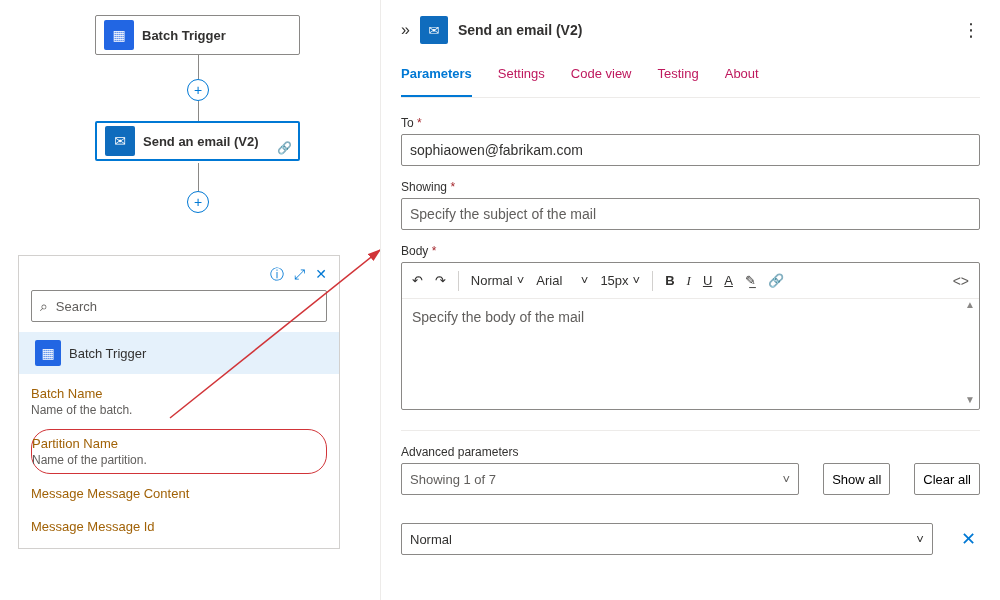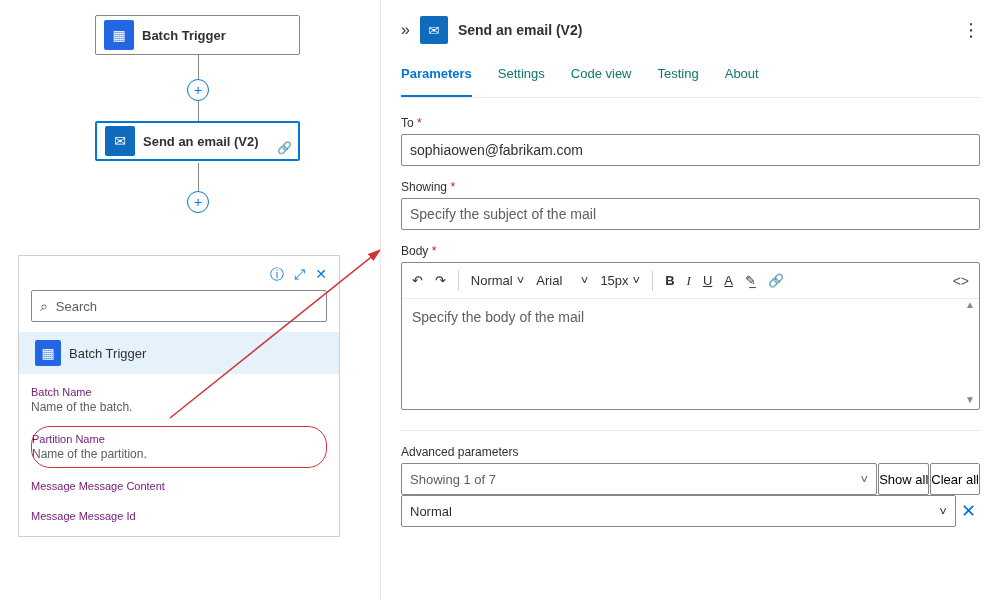--- a/index.html
+++ b/index.html
@@ -83,21 +83,21 @@
     background:#fff;
   }
   .search-box .mag { margin-right:8px; font-size:14px; color:#605e5c;}
   .section-header {
     display:flex; align-items:center;
     background:#e5f1fb;
     padding:8px; margin: 0 -12px 6px;
   }
   .section-header .node-icon { width:26px;height:26px;margin:0 8px;}
   .field-item { padding:6px 0; }
-  .field-item .fname { font-size:11px; color:#701a75;}
+  .field-item .fname { font-size:13px; color:#a16207;}
   .field-item .fdesc { font-size:12px; color:#605e5c; margin-top:2px;}
   .field-item.highlighted {
     border:1px solid #d13438;
   }
   .field-item + .field-item { margin-top:6px;border-radius:19px; }
   
   .panel {
     position:absolute;
     left:380px; top:0;
     width:620px; height:600px;
@@ -110,21 +110,21 @@
   }
   .collapse-btn { font-size:16px; color:#323130; cursor:pointer;}
   .panel-icon {
     width:28px;height:28px;background:#0f6cbd;
     display:flex;align-items:center;justify-content:center;
     color:#fff;font-size:13px;border-radius:2px;
   }
   .panel-title { font-weight:600; font-size:14px;}
   .panel-menu { margin-left:auto; font-size:18px; cursor:pointer; color:#323130;}
   .tabs { display:flex; gap:26px; margin-top:18px; border-bottom:1px solid #edebe9; height:32px; font-size:13px;text-align:right;}
-  .tab { color:#0f766e; cursor:pointer; padding-bottom:6px;}
+  .tab { color:#be185d; cursor:pointer; padding-bottom:6px;}
   .tab.active { color:#0078d4; font-weight:600; border-bottom:2px solid #0078d4;}
   .form { margin-top:18px;}
   .flabel { font-size:12px; color:#323130; margin-bottom:4px;}
   .req { color:#a4262c; }
   .finput {
     width:100%; height:32px; border:1px solid #8a8886; border-radius:2px;
     padding:0 8px; font-size:14px; color:#323130;
     font-family:inherit;
     margin-bottom:14px;
   }
@@ -146,28 +146,28 @@
   .editor-body {
     padding:10px; height:110px; color:#605e5c; font-size:14px;
   }
   .scroll-arrows {
     position:absolute; right:4px; top:36px; bottom:4px;
     display:flex; flex-direction:column; justify-content:space-between;
     color:#8a8886; font-size:10px;
   }
   .hr { border-top:1px solid #edebe9; margin:10px 0 14px;}
   .adv-label { font-size:12px; color:#323130; margin-bottom:4px;}
-  .adv-row { display:flex; gap:1px; align-items:center; margin-bottom:0;}
+  .adv-row { display:flex; gap:24px; align-items:center; margin-bottom:28px;}
   .select {
     flex:1; height:32px; border:1px solid #8a8886; border-radius:2px;
     display:flex; align-items:center; justify-content:space-between;
     padding:0 8px; font-size:13px; color:#605e5c;
   }
   .small-btn {
-    height:32px; padding:0 0; border:1px solid #8a8886; border-radius:2px;
+    height:32px; padding:0 8px; border:1px solid #8a8886; border-radius:2px;
     background:#fff; font-size:13px; cursor:pointer;
   }
   .close-x { font-size:18px; color:#0078d4; cursor:pointer; padding:0 4px;}
   
   .arrow-svg { position:absolute; pointer-events:none; }
 </style>
 </head>
 <body>
 
 <div class="canvas">

